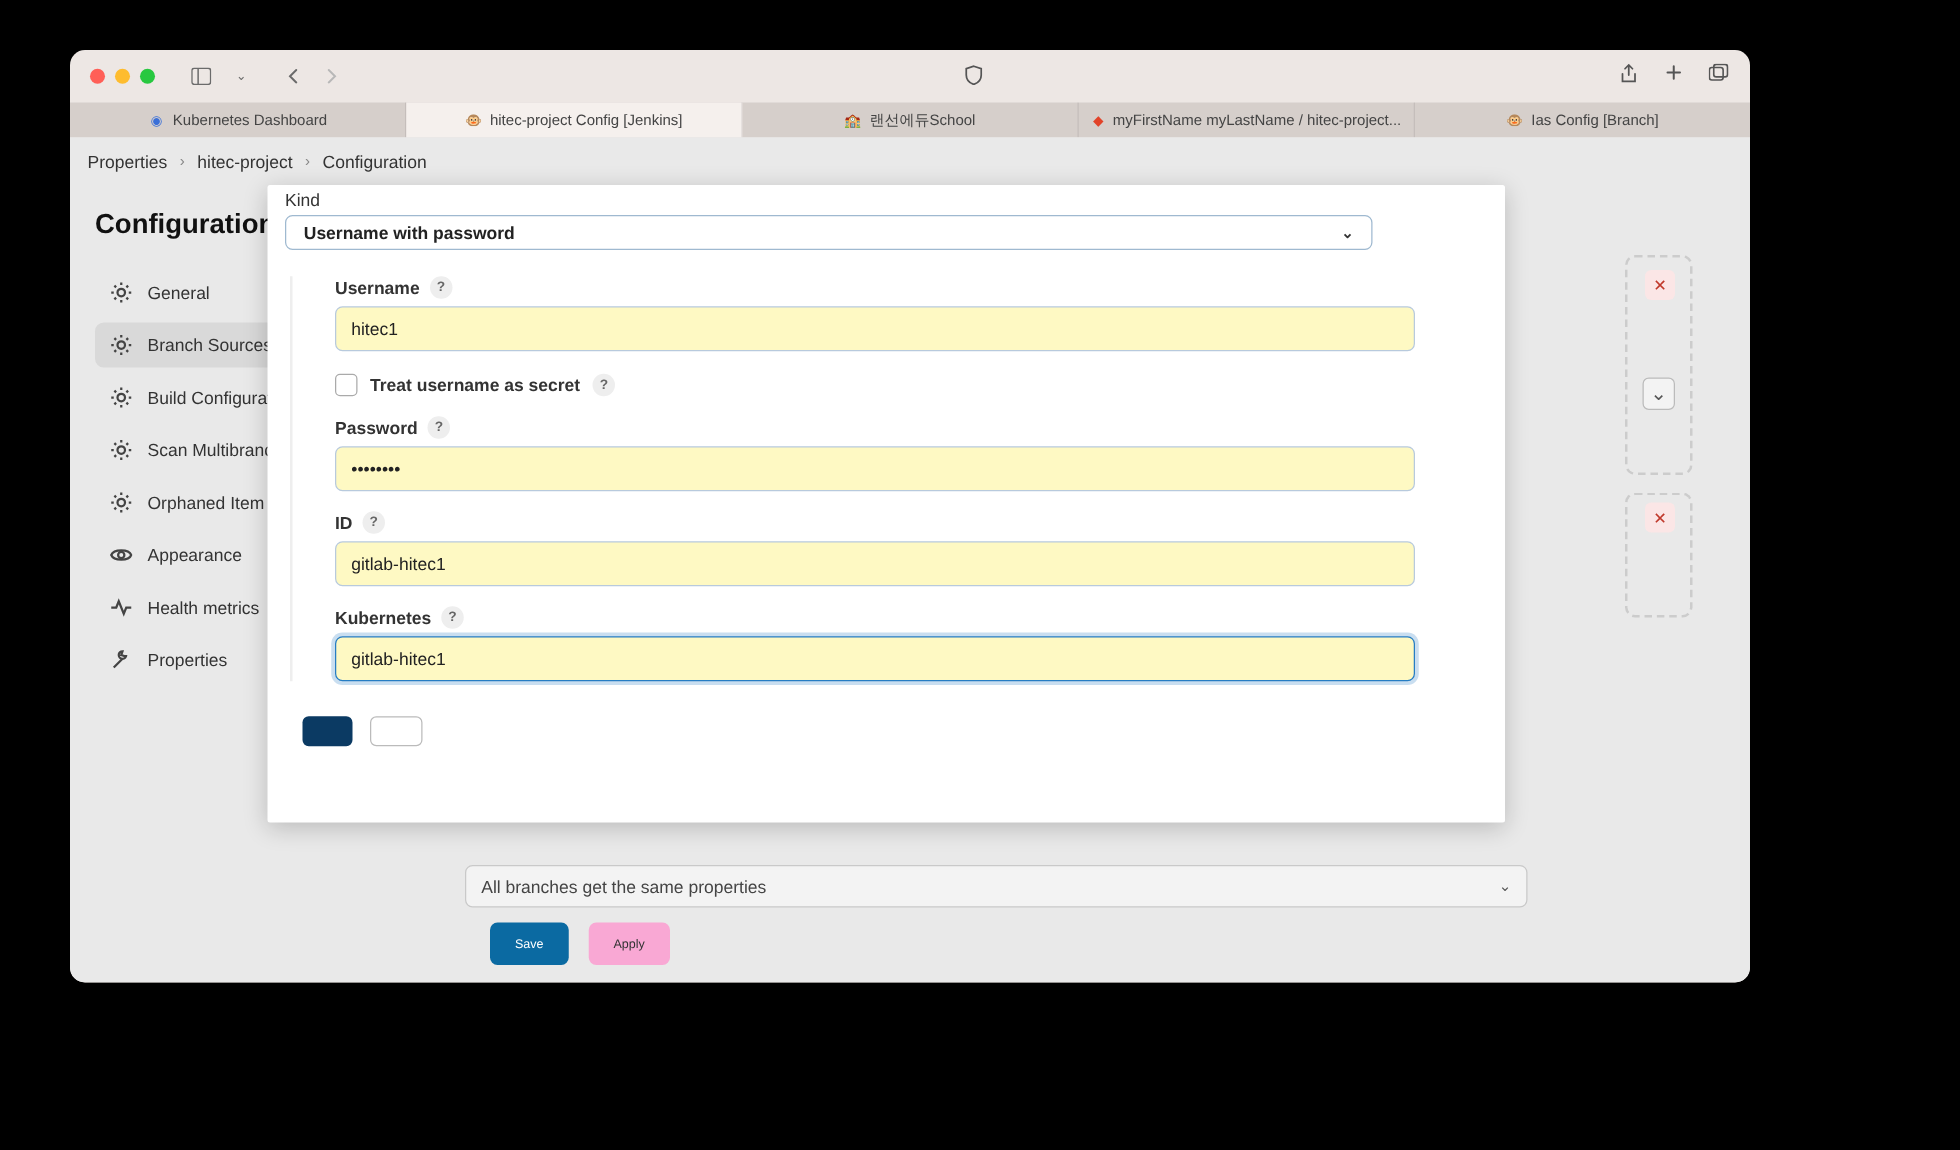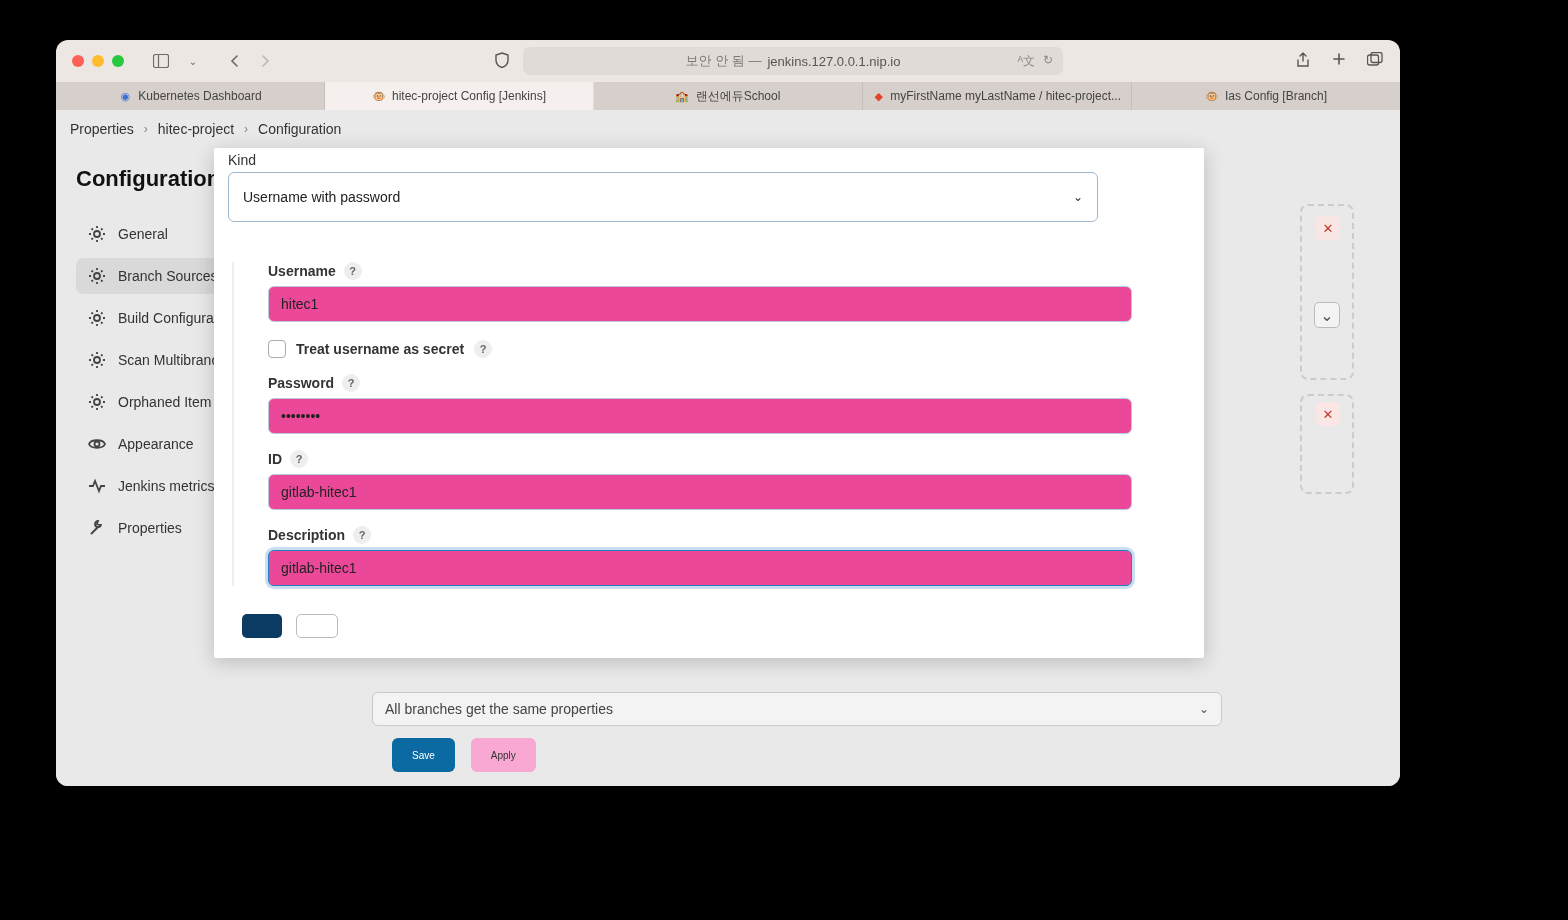--- a/index.html
+++ b/index.html
@@ -194,28 +194,29 @@
     position: relative;
     border-radius: 25px;
   }
   .modal-inner::-webkit-scrollbar { width: 10px; }
   .modal-inner::-webkit-scrollbar-thumb { background: #c8c8c8; border-radius: 5px; }
   .kind-label {
     font-size: 14px; color:#333;
     margin: 4px 0 4px 0;
   }
   .select-box {
-    width: 870px; height: 50px;
+    width: 870px; height: 28px;
     border: 1.5px solid #9fb9d0;
     border-radius: 6px;
     display:flex; align-items:center; justify-content:space-between;
     padding: 0 14px;
     font-size: 14px; color:#222;
     background:#fff;
-    margin-bottom: 40px;
+    margin-bottom: 21px;
+    font-weight: bold;
   }
   .select-box .chev { color:#333; font-size:12px; }
   .form-section {
     padding-left: 34px;
     display: flex; flex-direction: column; gap: 16px;
     border-left: 2px solid #eee;
     margin-left: 4px;
   }
   .form-row { display:flex; flex-direction:column; gap:6px; }
   .label-row { display:flex; align-items:center; gap:8px; }
@@ -225,21 +226,21 @@
     background: #eee; color:#666;
     display:flex; align-items:center; justify-content:center;
     font-size: 11px; font-weight:600;
   }
   .tinput {
     width: 864px; height: 36px;
     border: 1px solid #b8cadd;
     border-radius: 6px;
     padding: 0 12px;
     font-size: 14px; color:#222;
-    background:#ec4899;
+    background:#fef9c3;
     outline: none;
   }
   .tinput.focused {
     border: 1px solid #277dc3;
     box-shadow: 0 0 0 3px rgba(39,125,195,0.25);
   }
   .checkbox-row {
     display:flex; align-items:center; gap:10px;
     margin-top: 2px;
   }
@@ -289,28 +290,20 @@
             <path d="M4 1 L9 6 L4 11" fill="none" stroke="#b8b8b8" stroke-width="1.6" stroke-linecap="round"></path>
           </svg>
       </div>
     </div>
 
     <div class="url-area">
       <div class="shield-ico">
         <svg width="14" height="16" viewBox="0 0 14 16">
             <path d="M7 1 L13 3 V8 C13 12 10 14.5 7 15.5 C4 14.5 1 12 1 8 V3 Z" fill="none" stroke="#555" stroke-width="1.4"></path>
           </svg>
-      </div>
-      <div class="urlbar">
-        <span class="status">보안 안 됨 —</span>
-        <span class="host">jenkins.127.0.0.1.nip.io</span>
-        <span class="trailing">
-          <span>ᴬ文</span>
-          <span>↻</span>
-        </span>
       </div>
     </div>
 
     <div class="right-tools">
       <span class="ico">
         <svg width="14" height="16" viewBox="0 0 14 16">
             <path d="M7 1 L7 9 M4 4 L7 1 L10 4 M2 8 V14 H12 V8" fill="none" stroke="#555" stroke-width="1.4" stroke-linecap="round"></path>
           </svg>
       </span>
       <span class="ico">
@@ -417,21 +410,21 @@
                 </svg>
               </span>
             <span>Appearance</span>
           </div>
           <div class="nav-item">
             <span class="ico">
                 <svg viewBox="0 0 18 18">
                   <path d="M1 9 H5 L7 4 L11 14 L13 9 H17"></path>
                 </svg>
               </span>
-            <span>Jenkins metrics</span>
+            <span>Health metrics</span>
           </div>
           <div class="nav-item">
             <span class="ico">
                 <svg viewBox="0 0 18 18">
                   <path d="M13 5 a3 3 0 1 1 -3 -3 l-1 3 3 1 M10 8 L3 15"></path>
                 </svg>
               </span>
             <span>Properties</span>
           </div>
         </div>
@@ -498,21 +491,21 @@
           <div class="form-row">
             <div class="label-row">
               <span class="flabel">ID</span>
               <span class="help">?</span>
             </div>
             <input class="tinput" value="gitlab-hitec1" style="">
           </div>
 
           <div class="form-row">
             <div class="label-row">
-              <span class="flabel">Description</span>
+              <span class="flabel">Kubernetes</span>
               <span class="help">?</span>
             </div>
             <input class="tinput focused" value="gitlab-hitec1" style="">
           </div>
         </div>
 
         <div class="modal-buttons">
           <div class="mbtn primary"></div>
           <div class="mbtn cancel"></div>
         </div>

